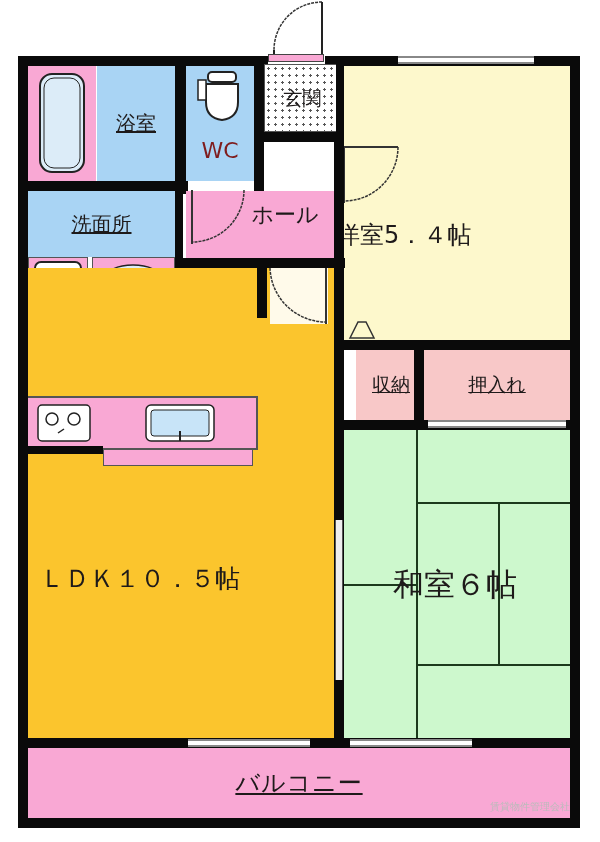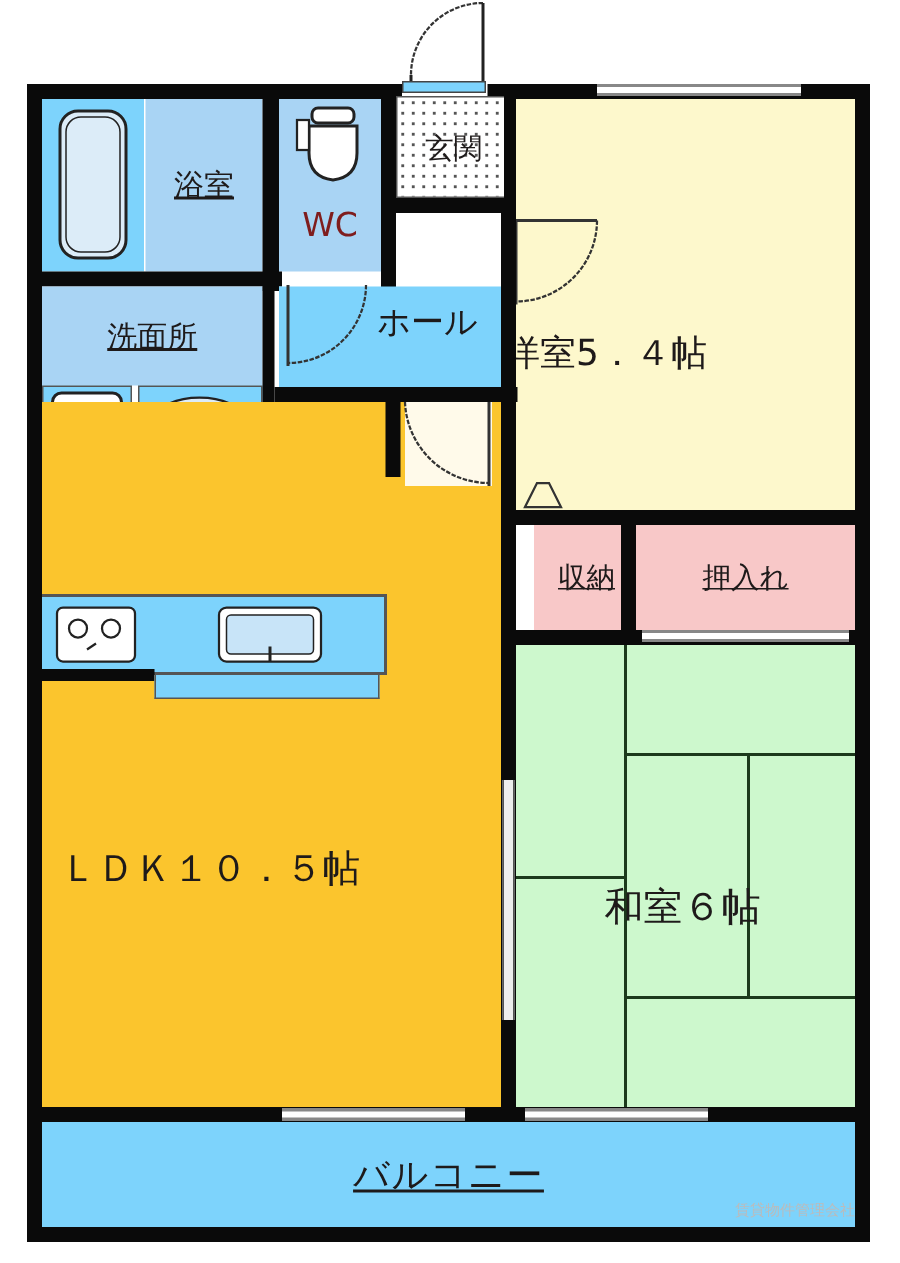--- a/index.html
+++ b/index.html
@@ -10,21 +10,21 @@
   }
   .abs { position: absolute; box-sizing: border-box; }
   .wall { background: #0a0a0a; }
   .label { color: #1e1a1a; font-size: 22px; white-space: nowrap; display: flex; align-items: center; justify-content: center; }
   .room { overflow: visible; text-decoration: underline; }
   .blue { background: #a9d4f4; }
   .yellow { background: #fdf8cc; }
   .orange { background: #fbc52d; }
   .pink { background: #f8c8c8; }
   .green { background: #cdf8cd; }
-  .white { background: #7dd3fc; }
+  .white { background: #f9a8d4; }
   .tatami { border: 2px solid #1c3a1c; background: transparent; }
   .window { background: #ffffff; border-top: 2px solid #888; border-bottom: 2px solid #888; }
   svg { display: block; }
 </style>
 </head>
 <body>
 
 <div class="abs wall" style="left:18px;top:56px;width:250px;height:10px;"></div>
 <div class="abs wall" style="left:325px;top:56px;width:255px;height:10px;"></div>
 <div class="abs wall" style="left:18px;top:56px;width:10px;height:772px;"></div>
@@ -164,21 +164,21 @@
 <div class="abs window" style="left:428px;top:420px;width:138px;height:8px;"></div>
 
 <div class="abs green room" style="left:344px;top:430px;width:226px;height:310px;">
   <div class="abs tatami" style="left:0;top:0;width:74px;height:156px;border-left:none;border-top:none;"></div>
   <div class="abs tatami" style="left:0;top:154px;width:74px;height:156px;border-left:none;border-bottom:none;border-top:none;"></div>
   <div class="abs tatami" style="left:72px;top:0;width:154px;height:74px;border-top:none;border-right:none;"></div>
   <div class="abs tatami" style="left:72px;top:72px;width:84px;height:164px;"></div>
   <div class="abs tatami" style="left:154px;top:72px;width:72px;height:164px;border-right:none;"></div>
   <div class="abs tatami" style="left:72px;top:234px;width:154px;height:76px;border-bottom:none;border-right:none;"></div>
 </div>
-<div class="abs label" style="left:380px;top:584px;width:150px;height:40px;font-size:26px;">和室６帖</div>
+<div class="abs label" style="left:380px;top:565px;width:150px;height:40px;font-size:31px;">和室６帖</div>
 
 <div class="abs" style="left:335px;top:520px;width:8px;height:160px;background:#eee;border-left:1px solid #555;border-right:1px solid #555;"></div>
 
 <div class="abs wall" style="left:18px;top:738px;width:562px;height:10px;"></div>
 <div class="abs window" style="left:188px;top:739px;width:122px;height:8px;"></div>
 <div class="abs window" style="left:350px;top:739px;width:122px;height:8px;"></div>
 
 <div class="abs white room label" style="left:28px;top:748px;width:542px;height:70px;">
   <span style="font-size:24px;letter-spacing:1px;">バルコニー</span>
 </div>

